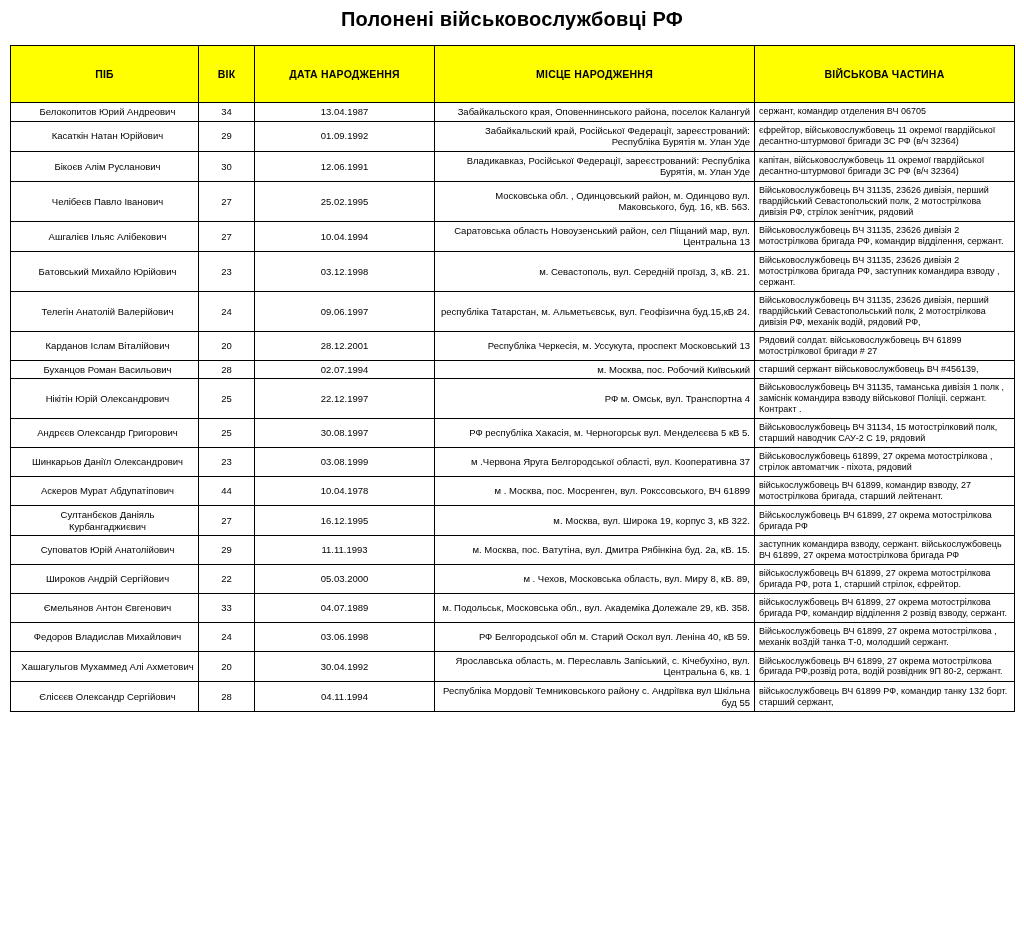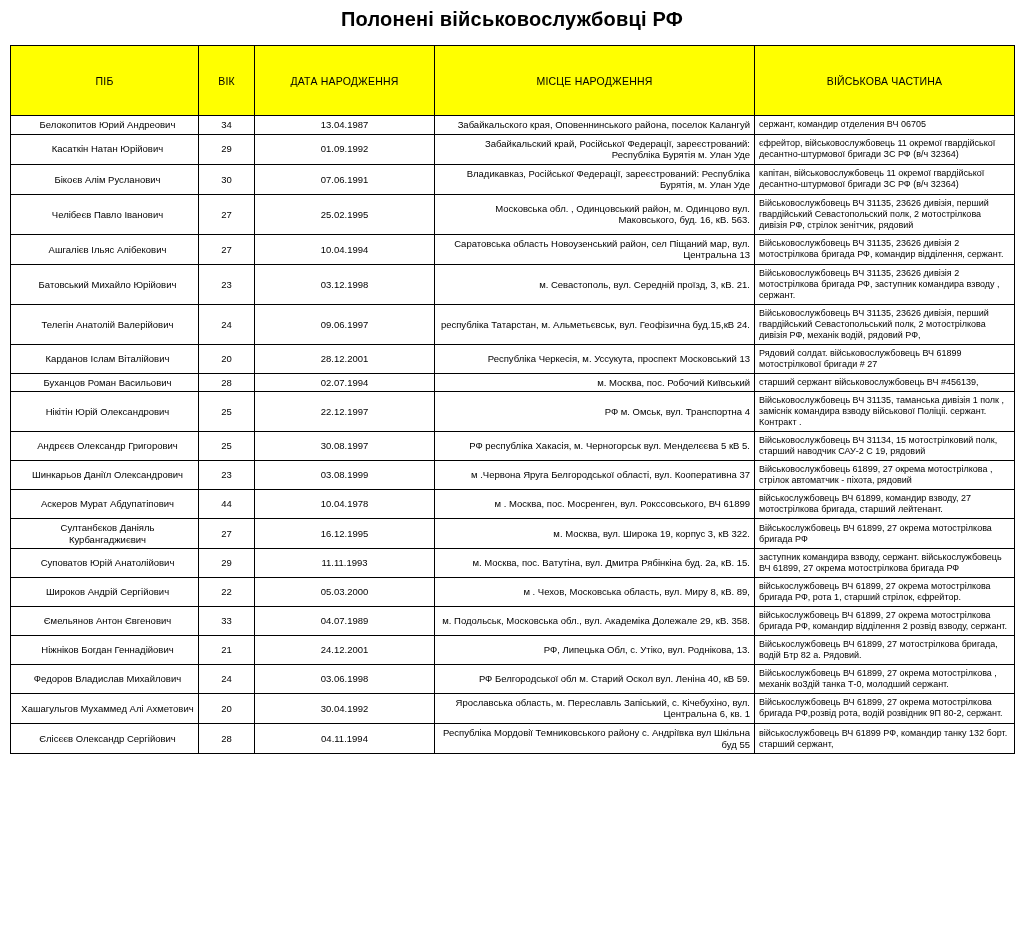--- a/index.html
+++ b/index.html
@@ -27,25 +27,25 @@
   table {
     width: 1004px;
     margin: 0 10px;
     border-collapse: collapse;
     table-layout: fixed;
   }
   thead th {
     background: #ffff00;
     border: 1px solid #000000;
     font-size: 10.5px;
-    font-weight: normal;
+    font-weight: bold;
     color: #000000;
     text-align: center;
     vertical-align: middle;
-    height: 70px;
+    height: 57px;
     padding: 2px 12px;
     letter-spacing: 0.2px;
   }
   tbody td {
     border: 1px solid #000000;
     font-size: 9.5px;
     color: #000000;
     vertical-align: middle;
     padding: 3px 4px;
     line-height: 1.22;
@@ -96,21 +96,21 @@
         <tr>
           <td class="c-name">Касаткін Натан Юрійович</td>
           <td class="c-age">29</td>
           <td class="c-dob">01.09.1992</td>
           <td class="c-birth">Забайкальский край, Російської Федерації, зареєстрований: Республіка Бурятія м. Улан Уде</td>
           <td class="c-unit">єфрейтор, військовослужбовець 11 окремої гвардійської десантно-штурмової бригади ЗС РФ (в/ч 32364)</td>
         </tr>
         <tr>
           <td class="c-name">Бікоєв Алім Русланович</td>
           <td class="c-age">30</td>
-          <td class="c-dob">07.06.1991</td>
+          <td class="c-dob">12.06.1991</td>
           <td class="c-birth">Владикавказ, Російської Федерації, зареєстрований: Республіка Бурятія, м. Улан Уде</td>
           <td class="c-unit">капітан, військовослужбовець 11 окремої гвардійської десантно-штурмової бригади ЗС РФ (в/ч 32364)</td>
         </tr>
         <tr>
           <td class="c-name">Челібеєв Павло Іванович</td>
           <td class="c-age">27</td>
           <td class="c-dob">25.02.1995</td>
           <td class="c-birth">Московська обл. , Одинцовський район, м. Одинцово вул. Маковського, буд. 16, кВ. 563.</td>
           <td class="c-unit">Військовослужбовець ВЧ 31135, 23626 дивізія, перший гвардійський Севастопольский полк, 2 мотострілкова дивізія РФ, стрілок зенітчик, рядовий</td>
         </tr>
@@ -199,27 +199,20 @@
           <td class="c-unit">військослужбовець ВЧ 61899, 27 окрема мотострілкова бригада РФ, рота 1, старший стрілок, єфрейтор.</td>
         </tr>
         <tr>
           <td class="c-name">Ємельянов Антон Євгенович</td>
           <td class="c-age">33</td>
           <td class="c-dob">04.07.1989</td>
           <td class="c-birth">м. Подольськ, Московська обл., вул. Академіка Долежале 29, кВ. 358.</td>
           <td class="c-unit">військослужбовець ВЧ 61899, 27 окрема мотострілкова бригада РФ, командир відділення 2 розвід взводу, сержант.</td>
         </tr>
         <tr>
-          <td class="c-name">Ніжніков Богдан Геннадійович</td>
-          <td class="c-age">21</td>
-          <td class="c-dob">24.12.2001</td>
-          <td class="c-birth">РФ, Липецька Обл, с. Утіко, вул. Роднікова, 13.</td>
-          <td class="c-unit">Військослужбовець ВЧ 61899, 27 мотострілкова бригада, водій Бтр 82 а. Рядовий.</td>
-        </tr>
-        <tr>
           <td class="c-name">Федоров Владислав Михайлович</td>
           <td class="c-age">24</td>
           <td class="c-dob">03.06.1998</td>
           <td class="c-birth">РФ Белгородської обл м. Старий Оскол вул. Леніна 40, кВ 59.</td>
           <td class="c-unit">Військослужбовець ВЧ 61899, 27 окрема мотострілкова , механік во3дій танка Т-0, молодший сержант.</td>
         </tr>
         <tr>
           <td class="c-name">Хашагульгов Мухаммед Алі Ахметович</td>
           <td class="c-age">20</td>
           <td class="c-dob">30.04.1992</td>

